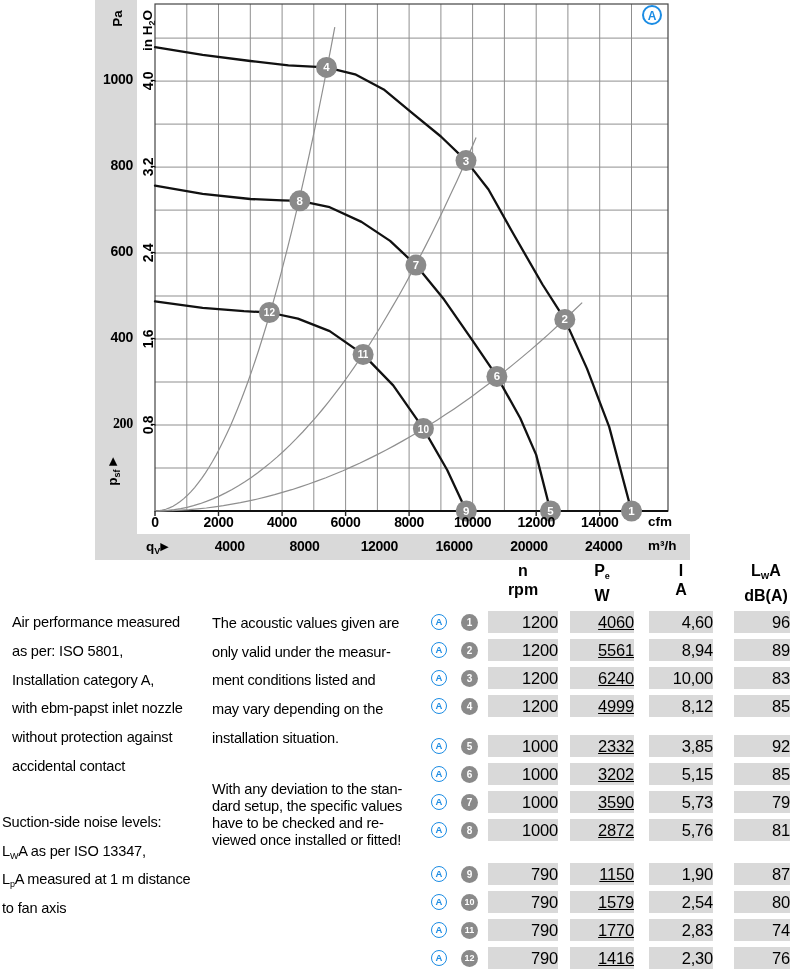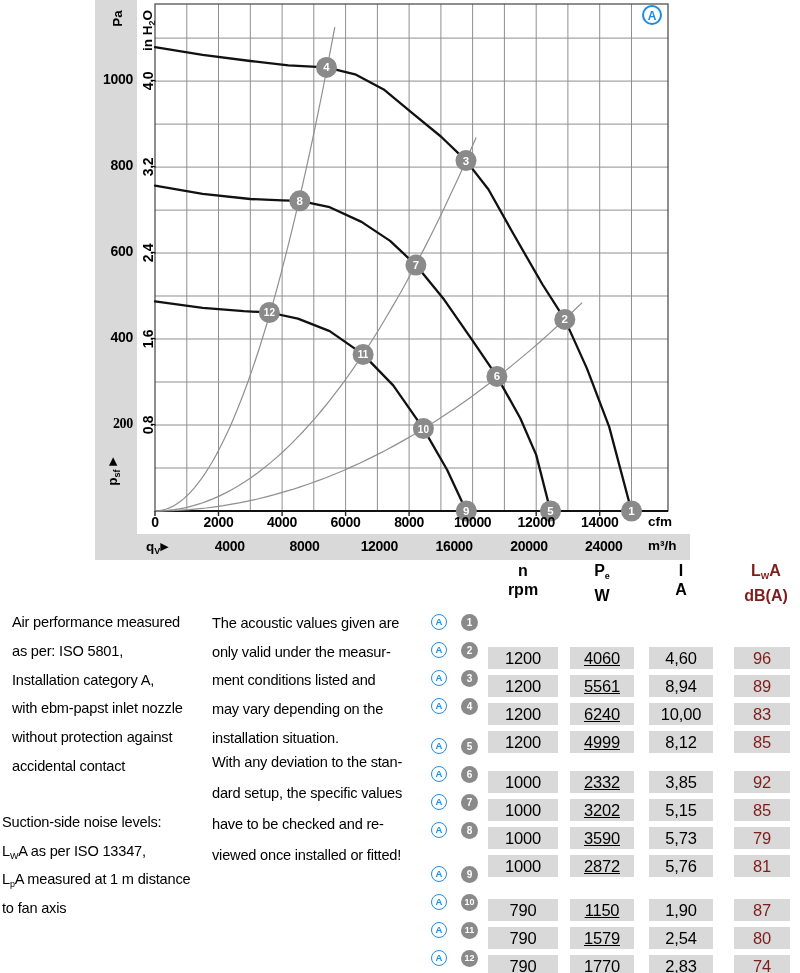--- a/index.html
+++ b/index.html
@@ -18,30 +18,30 @@
   .arrow{font-size:11px;position:relative;top:-1px;}
   
   .badge-a{width:20px;height:20px;border:2px solid #1b8ce4;border-radius:50%;
            color:#1b8ce4;font-weight:bold;font-size:12px;line-height:19px;text-align:center;box-sizing:border-box;}
   
   .note{font-size:14.6px;line-height:28.8px;letter-spacing:-0.2px;white-space:pre-line;}
   .noteline{font-size:14.6px;letter-spacing:-0.2px;white-space:nowrap;}
   
   #tbl{left:428px;top:560px;width:372px;}
   .thead-cell{position:absolute;text-align:center;font-weight:bold;font-size:16px;line-height:19px;}
-  .blue{color:#7f1d1d;}
+  .blue{color:#000000;}
   .trow{position:relative;width:372px;height:28px;}
   .gap12{margin-top:12px;} .gap16{margin-top:16px;}
   .acirc{position:absolute;left:3px;top:6px;width:16px;height:16px;border:1.6px solid #1b8ce4;
          border-radius:50%;box-sizing:border-box;color:#1b8ce4;font-weight:bold;font-size:9.5px;
          line-height:13px;text-align:center;}
   .ncirc{position:absolute;left:33px;top:6px;width:17px;height:17px;background:#8a8a8a;border-radius:50%;
          color:#fff;font-weight:bold;font-size:10px;line-height:17px;text-align:center;}
-  .cell{position:absolute;top:3px;height:22px;background:#d9d9d9;text-align:center;
-        font-size:16.5px;line-height:22px;letter-spacing:-0.2px;margin-top:36px;}
+  .cell{position:absolute;top:3px;height:22px;background:#d9d9d9;text-align:right;
+        font-size:16.5px;line-height:22px;letter-spacing:-0.2px;}
   .c-rpm{left:60px;width:70px;} .c-w{left:142px;width:64px;text-decoration:underline;}
   .c-a{left:221px;width:64px;}  .c-db{left:306px;width:56px;}
 </style>
 </head>
 <body>
 
 <div id="page">
 
   <div class="abs band" style="left:95px;top:0;width:42px;height:560px;"></div>
   <div class="abs band" style="left:95px;top:534px;width:595px;height:26px;"></div>
@@ -191,21 +191,21 @@
     <div class="noteline" style="height:28.5px;line-height:28.5px;">Suction-side noise levels:</div>
     <div class="noteline" style="height:28.5px;line-height:28.5px;"><span>L</span><sub class="sm">W</sub><span>A as per ISO 13347,</span></div>
     <div class="noteline" style="height:28.5px;line-height:28.5px;"><span>L</span><sub class="sm">p</sub><span>A measured at 1 m distance</span></div>
     <div class="noteline" style="height:28.5px;line-height:28.5px;">to fan axis</div>
   </div>
   <div class="abs note" style="left:212px;top:609px;width:216px;line-height:28.7px;">The acoustic values given are
 only valid under the measur-
 ment conditions listed and
 may vary depending on the
 installation situation.</div>
-  <div class="abs note" style="left:212px;top:747px;width:216px;line-height:31px;">With any deviation to the stan-
+  <div class="abs note" style="left:212px;top:781px;width:216px;line-height:17px;">With any deviation to the stan-
 dard setup, the specific values
 have to be checked and re-
 viewed once installed or fitted!</div>
 
   <div id="tbl" class="abs">
     <div style="position:relative;height:48px;">
       <div class="thead-cell" style="left:60px;top:1px;width:70px;">
           <div>n</div>
           <div>rpm</div>
         </div>

